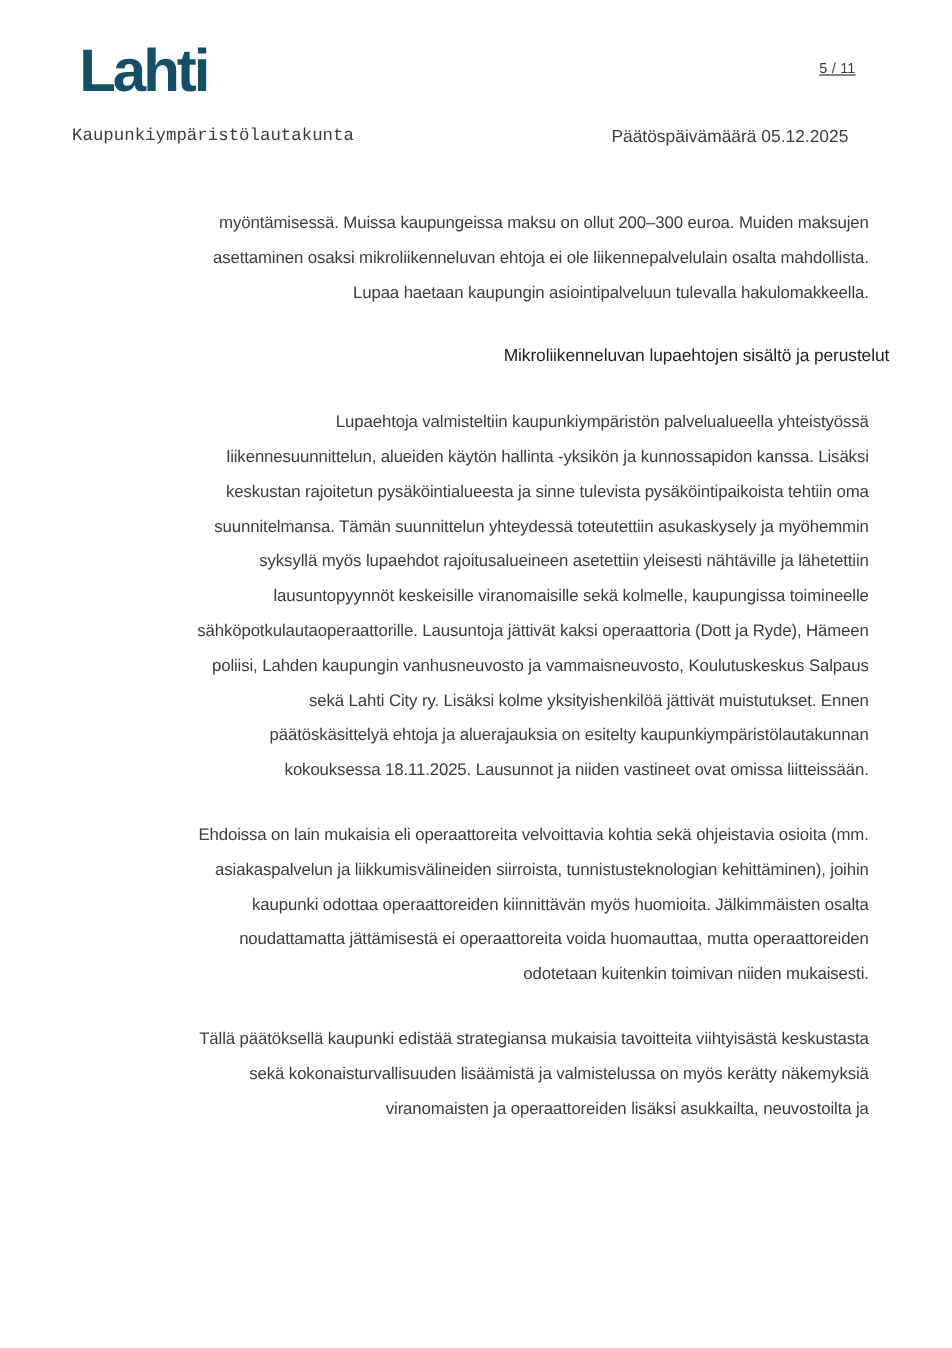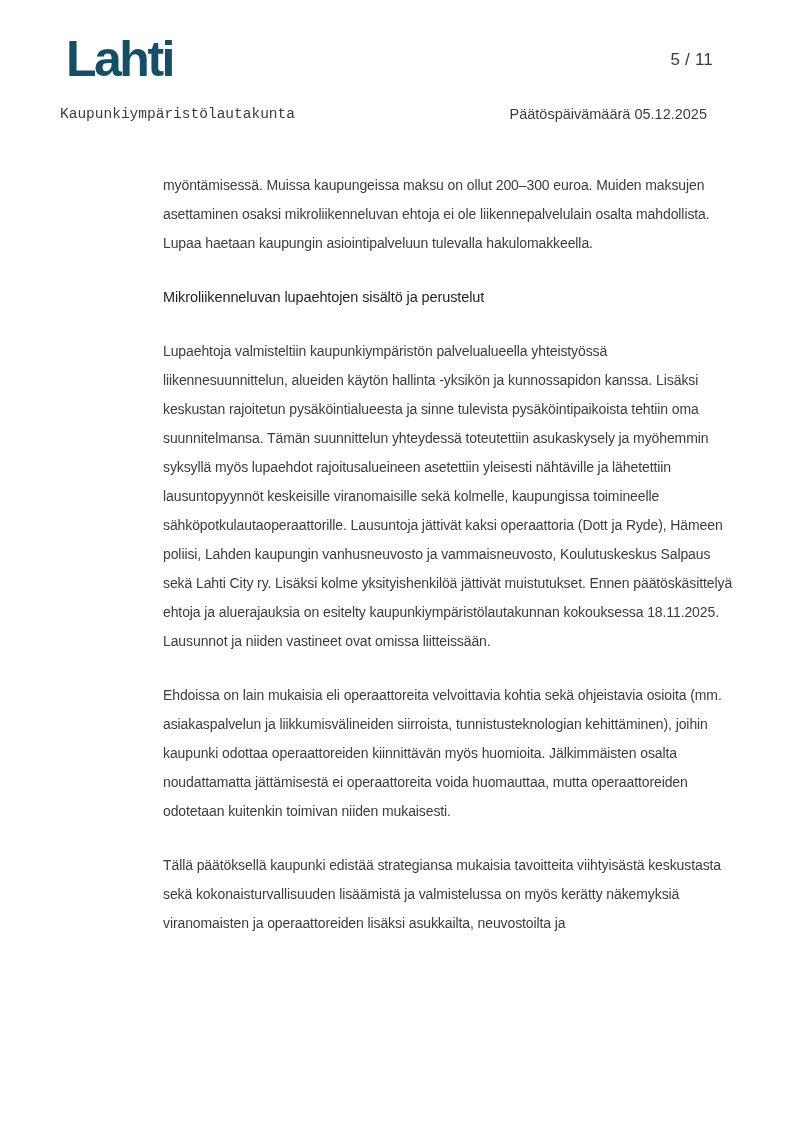--- a/index.html
+++ b/index.html
@@ -1,21 +1,21 @@
 <!DOCTYPE html>
 <html lang="fi" style="--logo_color: #144f66; --text_color: #3c3c3c; --heading_color: #1f1f1f; --page_bg: #ffffff;"><head>
 <meta charset="utf-8">
 <style>
   :root {
     --logo_color: #144f66;
     --text_color: #3c3c3c;
     --heading_color: #1f1f1f;
     --page_bg: #ffffff;
   }
-  * { margin: 0; padding: 0; box-sizing: border-box; }
+  * { margin: 0; padding: 0; box-sizing: border-box; text-align: right; }
   html, body { background: var(--page_bg); }
   .page {
     position: relative;
     width: 793px;
     height: 1123px;
     background: var(--page_bg);
     font-family: "Liberation Sans", sans-serif;
     color: var(--text_color);
     overflow: hidden;
   }
@@ -26,23 +26,24 @@
     font-size: 50px;
     font-weight: 800;
     letter-spacing: -2.5px;
     color: var(--logo_color);
     line-height: 1;
   }
   .page-number {
     position: absolute;
     top: 50px;
     right: 80px;
-    font-size: 17px;
+    font-size: 12px;
     color: var(--text_color);
     letter-spacing: 0.2px;
+    text-decoration: underline;
   }
   .committee {
     position: absolute;
     top: 106px;
     left: 60px;
     font-size: 14.5px;
     color: var(--text_color);
     font-family: Liberation Mono, monospace;
   }
   .decision-date {
@@ -56,21 +57,21 @@
     position: absolute;
     top: 171px;
     left: 163px;
     width: 578px;
     font-size: 14px;
     line-height: 29px;
     letter-spacing: -0.1px;
     text-align: left;
   }
   .doc-body p {
-    margin: 0 7px 25px 0;
+    margin: 0 17px 25px 0;
   }
   .doc-body h3 {
     font-size: 14.5px;
     font-weight: normal;
     color: var(--heading_color);
     line-height: 29px;
     margin: 0 0 25px 0;
   }
 </style>
 </head>

